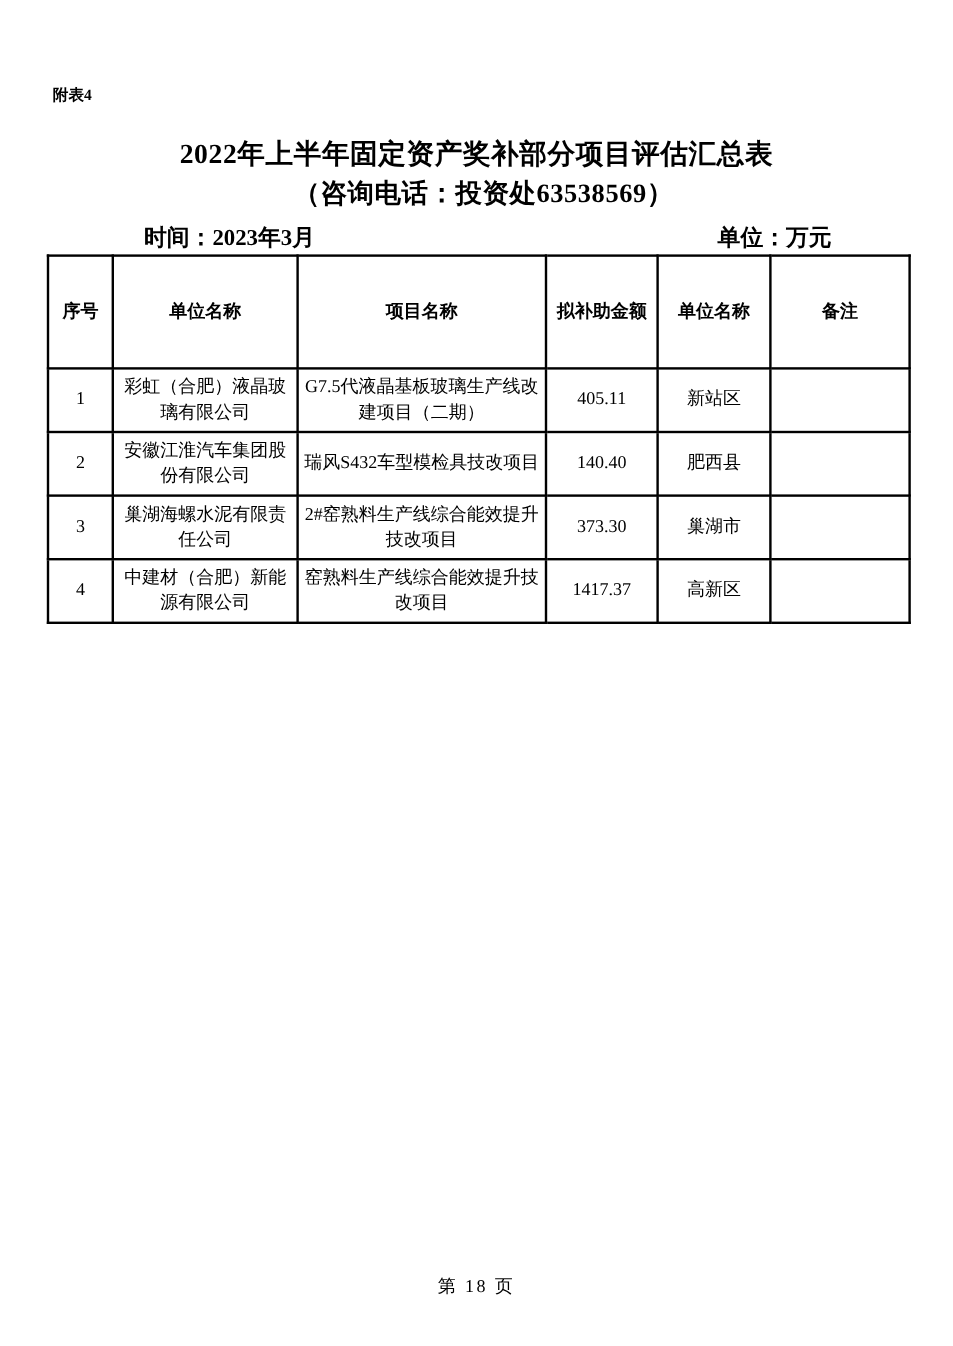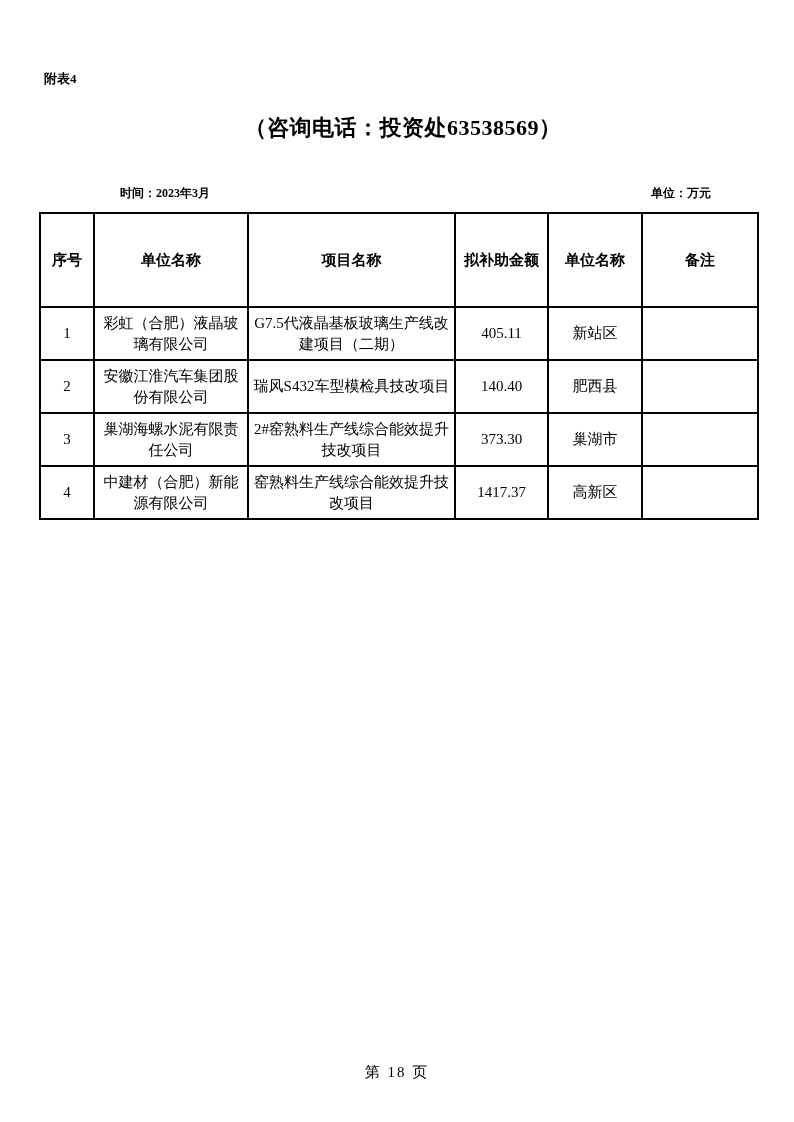--- a/index.html
+++ b/index.html
@@ -42,31 +42,31 @@
     font-weight: bold;
     letter-spacing: 0.5px;
     padding-left: 12px;
   }
   .meta-row {
     position: absolute;
     left: 39px;
     top: 185px;
     width: 718px;
     height: 22px;
-    font-size: 12px;
+    font-size: 19px;
     font-weight: bold;
   }
   .meta-time {
     position: absolute;
     left: 81px;
     top: 0;
   }
   .meta-unit {
     position: absolute;
-    right: 46px;
+    right: 64px;
     top: 0;
   }
   table.main-table {
     position: absolute;
     left: 39px;
     top: 212px;
     width: 718px;
     border-collapse: collapse;
     table-layout: fixed;
     padding-left: 41px;
@@ -100,20 +100,21 @@
   }
 </style>
 </head>
 <body>
 
 <div class="page">
 
   <div class="attachment-label">附表4</div>
 
   <div class="title-block">
+    <div class="title-line1">2022年上半年固定资产奖补部分项目评估汇总表</div>
     <div class="title-line2">（咨询电话：投资处63538569）</div>
   </div>
 
   <div class="meta-row">
     <span class="meta-time">时间：2023年3月</span>
     <span class="meta-unit">单位：万元</span>
   </div>
 
   <table class="main-table">
     <colgroup>

